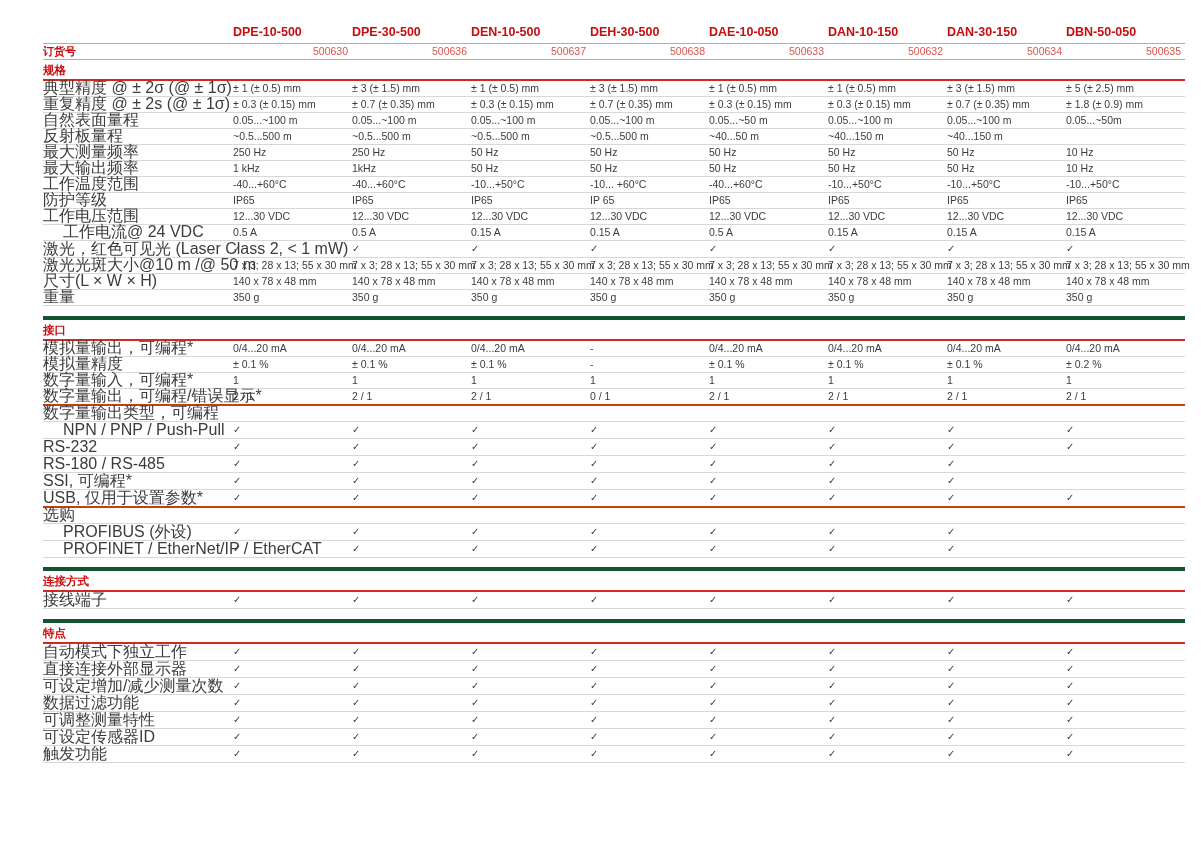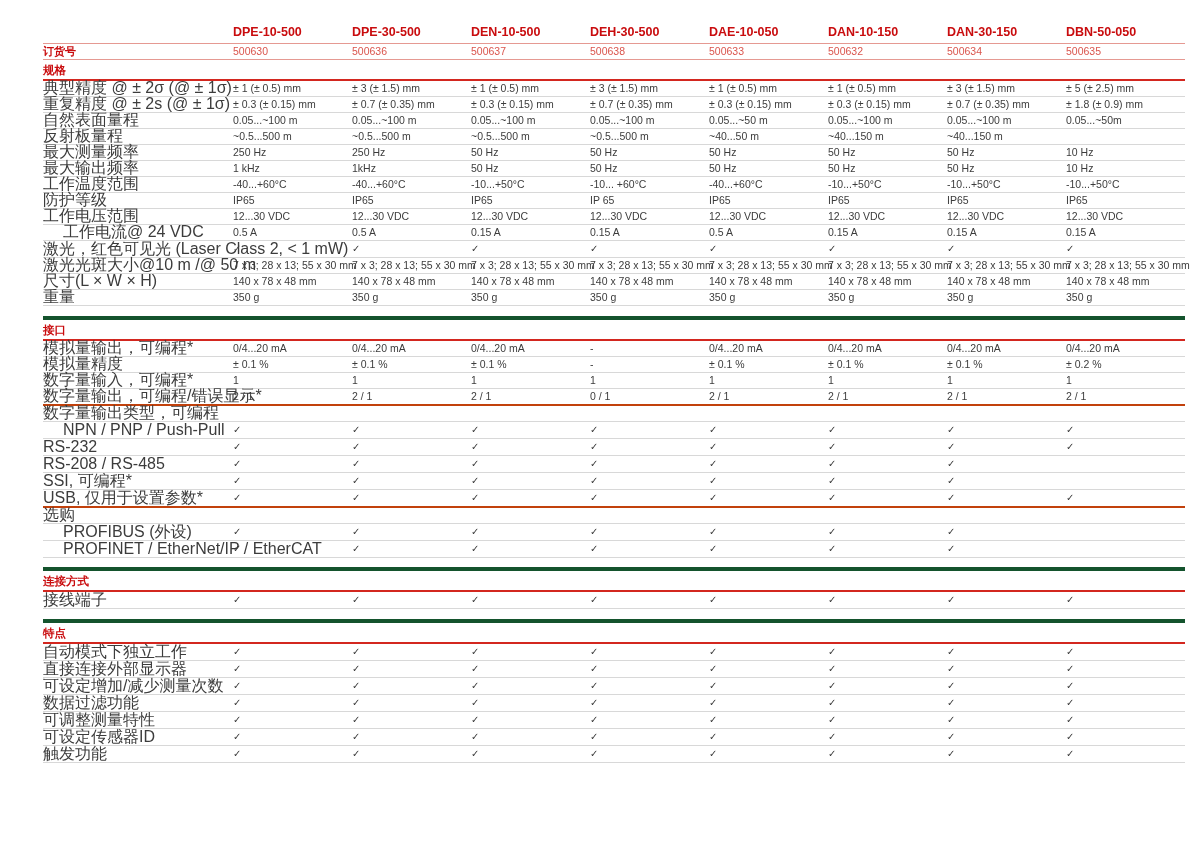--- a/index.html
+++ b/index.html
@@ -33,21 +33,21 @@
     border-bottom:1px solid #e59992;
     font-size:12.5px; line-height:14px;
     font-weight:bold;
     color:#c90c0e;
     height:14px;
     padding-bottom:4px;
   }
   
   tr.order td { border-bottom:1px solid #e59992; }
   tr.order td.lab { color:#c90c0e; font-weight:bold; font-size:11px; }
-  tr.order td.val { color:#da554d; }
+  tr.order td.val { color:#da554d;text-align:right; }
   
   tr.section td {
     border-bottom:2px solid #d3271f;
     color:#c90c0e;
     font-weight:bold;
     font-size:11.5px; line-height:13px;
     height:11px;
     padding-top:4px;
   }
   tr.section.topline td { border-top:4px solid #14532d;font-family:Liberation Mono, monospace; }
@@ -333,21 +333,21 @@
           <td class="val"><span class="check">✓</span></td>
           <td class="val"><span class="check">✓</span></td>
           <td class="val"><span class="check">✓</span></td>
           <td class="val"><span class="check">✓</span></td>
           <td class="val"><span class="check">✓</span></td>
           <td class="val"><span class="check">✓</span></td>
           <td class="val"><span class="check">✓</span></td>
           <td class="val"><span class="check">✓</span></td>
         </tr>
         <tr class="data">
-          <td class="lab">RS-208 / RS-485</td>
+          <td class="lab">RS-180 / RS-485</td>
           <td class="val"><span class="check">✓</span></td>
           <td class="val"><span class="check">✓</span></td>
           <td class="val"><span class="check">✓</span></td>
           <td class="val"><span class="check">✓</span></td>
           <td class="val"><span class="check">✓</span></td>
           <td class="val"><span class="check">✓</span></td>
           <td class="val"><span class="check">✓</span></td>
           <td class="val"></td>
         </tr>
         <tr class="data">

